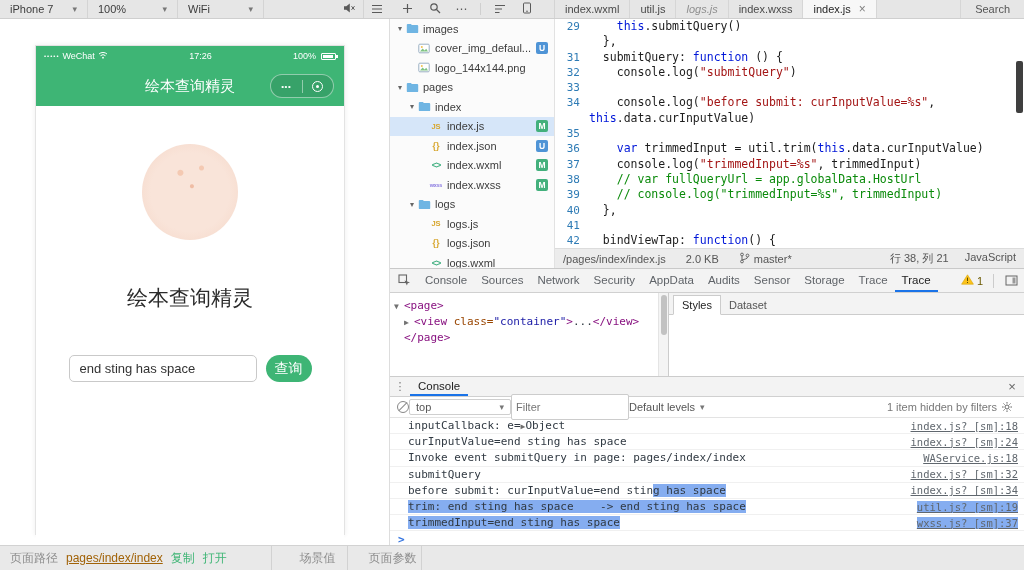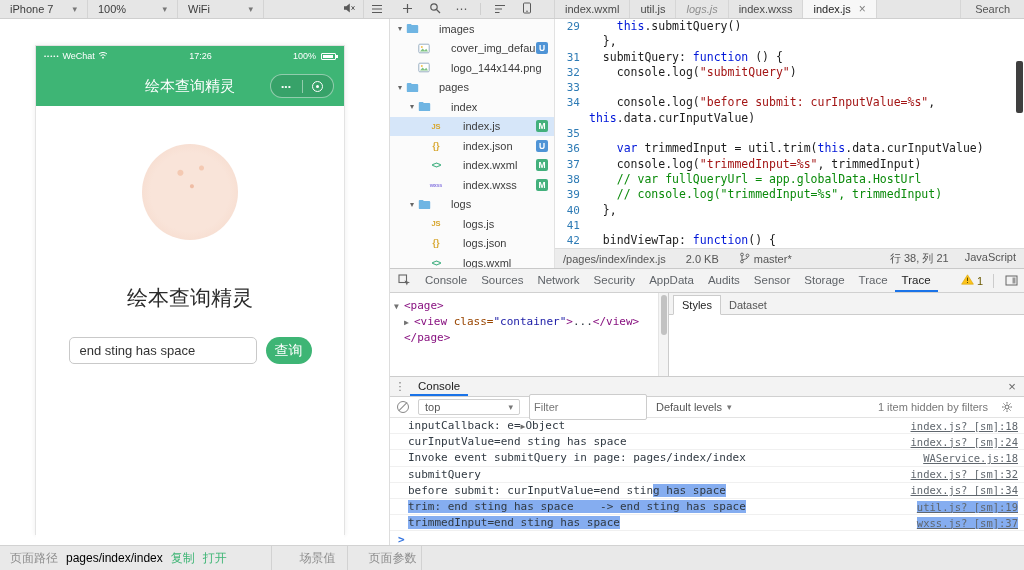--- a/index.html
+++ b/index.html
@@ -44,31 +44,31 @@
   .exit-ring{width:11px;height:11px;border:1.5px solid #fff;border-radius:50%;display:flex;align-items:center;justify-content:center;}
   .exit-ring i{width:3px;height:3px;border-radius:50%;background:#fff;}
   .ph-body{height:428px;background:#fff;}
   .hero{width:96px;height:96px;border-radius:50%;margin:38px auto 0;
     background:
       radial-gradient(circle at 40% 30%,#f4c9b2 2.5px,transparent 3.5px),
       radial-gradient(circle at 62% 25%,#f4c9b2 2px,transparent 3px),
       radial-gradient(circle at 52% 44%,#efbca4 1.5px,transparent 2.5px),
       radial-gradient(#f9e4d9 58%,#f4d5c5);}
   .ph-h1{margin-top:44px;text-align:center;font-size:21px;color:#2b2b2b;}
-  .ph-search{margin-top:25px;display:flex;justify-content:center;align-items:center;gap:9px;}
+  .ph-search{margin-top:43px;display:flex;justify-content:center;align-items:center;gap:9px;}
   .ph-input{width:188px;height:27px;border:1px solid #c9c9c9;border-radius:5px;padding:0 10px;font-size:13px;color:#333;outline:none;background:#fff;font-family:"Liberation Sans","DejaVu Sans",sans-serif;}
   .ph-btn{width:46px;height:27px;background:#3eb575;color:#fff;border:none;border-radius:14px;font-size:14px;cursor:pointer;}
 
   
   .tree{position:absolute;left:390px;top:19px;width:165px;height:249px;background:#fbfbfb;border-right:1px solid #e2e2e2;overflow:hidden;font-size:11px;}
   .trow{height:19.5px;display:flex;align-items:center;cursor:pointer;color:#3c3c3c;}
   .trow.selected{background:#d6e6f9;}
   .trow .arr{width:10px;text-align:center;color:#666;font-size:8px;flex:none;}
   .lvl0{padding-left:5px;}.lvl1{padding-left:17px;}.lvl2{padding-left:29px;}
-  .ticon{width:14px;height:12px;margin-right:20px;display:flex;align-items:center;justify-content:center;flex:none;font-weight:bold;}
+  .ticon{width:14px;height:12px;margin-right:4px;display:flex;align-items:center;justify-content:center;flex:none;font-weight:bold;}
   .ticon.js{color:#d7a62d;font-size:7.5px;}
   .ticon.json{color:#d7a62d;font-size:9px;}
   .ticon.wxml{color:#3fae7f;font-size:9px;letter-spacing:-1px;}
   .ticon.wxss{color:#8a7ae0;font-size:5.5px;letter-spacing:-.3px;}
   .tlabel{white-space:nowrap;overflow:hidden;}
   .tbadge{margin-left:auto;margin-right:6px;flex:none;width:12px;height:12px;border-radius:2px;color:#fff;font-size:8.5px;font-weight:bold;display:flex;align-items:center;justify-content:center;}
   .tbadge.m{background:#43b07c;}
   .tbadge.u{background:#4f94d6;}
 
   
@@ -106,21 +106,21 @@
   .inspector{position:absolute;left:278px;top:24px;width:356px;height:83px;border-left:1px solid #ccc;background:#fff;}
   .ins-tabs{height:22px;background:#f3f3f3;border-bottom:1px solid #ccc;display:flex;align-items:flex-end;padding-left:4px;font-size:11px;color:#555;}
   .ins-tab{padding:3px 8px;cursor:pointer;}
   .ins-tab.active{background:#fff;border:1px solid #ccc;border-bottom:1px solid #fff;margin-bottom:-1px;color:#222;}
 
   
   .con-head{position:absolute;left:0;top:107px;width:634px;height:21px;background:#f3f3f3;border-top:1px solid #ccc;border-bottom:1px solid #d0d0d0;display:flex;align-items:center;font-size:11.5px;color:#444;}
   .con-dots{width:20px;text-align:center;color:#777;font-size:11px;flex:none;}
   .con-tab{height:100%;display:flex;align-items:center;padding:0 8px;border-bottom:2px solid #1a73e8;color:#222;cursor:pointer;}
   .con-close{margin-left:auto;width:24px;text-align:center;color:#666;font-size:13px;cursor:pointer;}
-  .con-filter{position:absolute;left:0;top:128px;width:634px;height:21px;display:flex;align-items:center;gap:9px;padding:0 7px;border-bottom:1px solid #e3e3e3;font-size:11px;color:#555;}
+  .con-filter{position:absolute;left:0;top:128px;width:634px;height:21px;display:flex;align-items:center;padding:0 7px;border-bottom:1px solid #e3e3e3;font-size:11px;color:#555;}
   .clear-btn{width:12px;height:12px;border:1.3px solid #888;border-radius:50%;position:relative;flex:none;cursor:pointer;}
   .clear-btn:after{content:"";position:absolute;left:-1.3px;top:4.4px;width:12px;height:1.3px;background:#888;transform:rotate(-45deg);}
   .ctx{display:flex;align-items:center;justify-content:space-between;width:102px;border:1px solid #cfcfcf;border-radius:2px;padding:1px 6px;background:#fff;cursor:pointer;}
   .flt{width:118px;height:15px;border:1px solid #ccc;border-radius:2px;font-size:11px;padding:12px 4px;color:#333;outline:none;font-family:"Liberation Sans","DejaVu Sans",sans-serif;}
   .levels{display:flex;align-items:center;gap:5px;cursor:pointer;}
   .hidden-info{margin-left:auto;color:#787878;}
   .gear{width:20px;display:flex;justify-content:center;cursor:pointer;}
   .con-logs{position:absolute;left:0;top:149px;width:634px;height:114px;font-family:"DejaVu Sans Mono","Liberation Mono",monospace;font-size:11px;color:#303942;overflow:hidden;}
   .clog{height:16.2px;display:flex;align-items:center;border-bottom:1px solid #f0f0f0;padding:0 6px 0 18px;}
   .ctext{flex:1;white-space:pre;overflow:hidden;}
@@ -129,21 +129,21 @@
   .cobj-arrow{color:#6e6e6e;font-size:8px;cursor:pointer;}
   .con-prompt{position:absolute;left:0;top:263px;width:634px;height:14px;display:flex;align-items:center;padding-left:8px;font-family:"DejaVu Sans Mono","Liberation Mono",monospace;font-size:11px;color:#3575e0;font-weight:bold;cursor:text;}
 
   
   .footer{position:absolute;left:0;top:545px;width:1024px;height:25px;background:#e9e9e9;border-top:1px solid #d2d2d2;display:flex;align-items:stretch;font-size:12px;color:#666;gap:16px;}
   .f-sec{display:flex;align-items:center;gap:8px;padding:0 10px;border-right:1px solid #d2d2d2;white-space:nowrap;}
   .f-sec.s1{width:272px;}
   .f-sec.s2{width:60px;justify-content:center;}
   .f-sec.s3{width:58px;justify-content:center;padding:0 4px;}
   .f-label{color:#8f8f8f;}
-  .f-val{color:#000000;}
+  .f-val{color:#a16207;text-decoration:underline;}
   .f-link{color:#3eb575;cursor:pointer;}
 </style>
 </head>
 <body>
 
 <div class="app">
 
   <div class="toolbar">
     <div class="tb-left">
       <div class="tb-drop w1">

